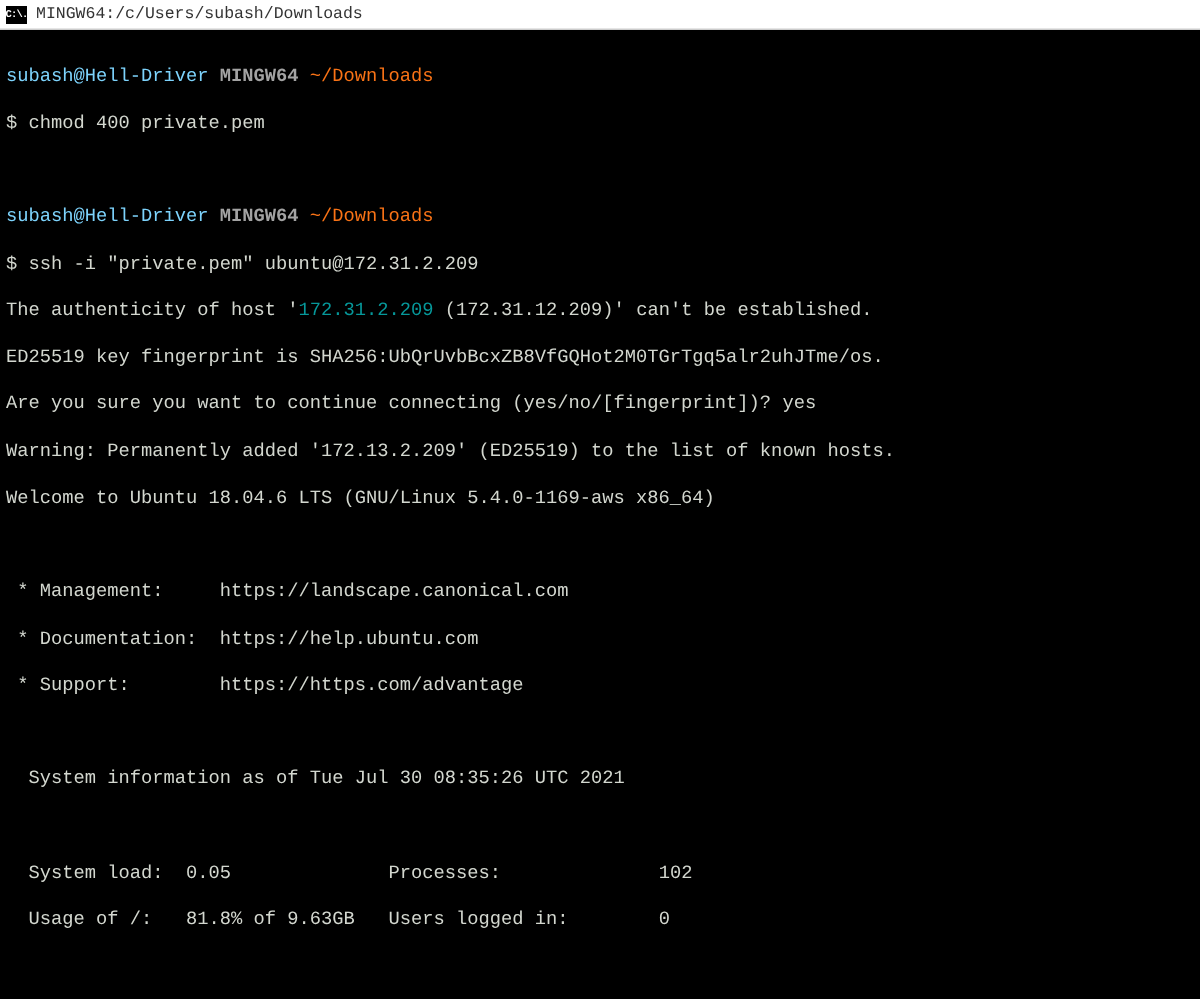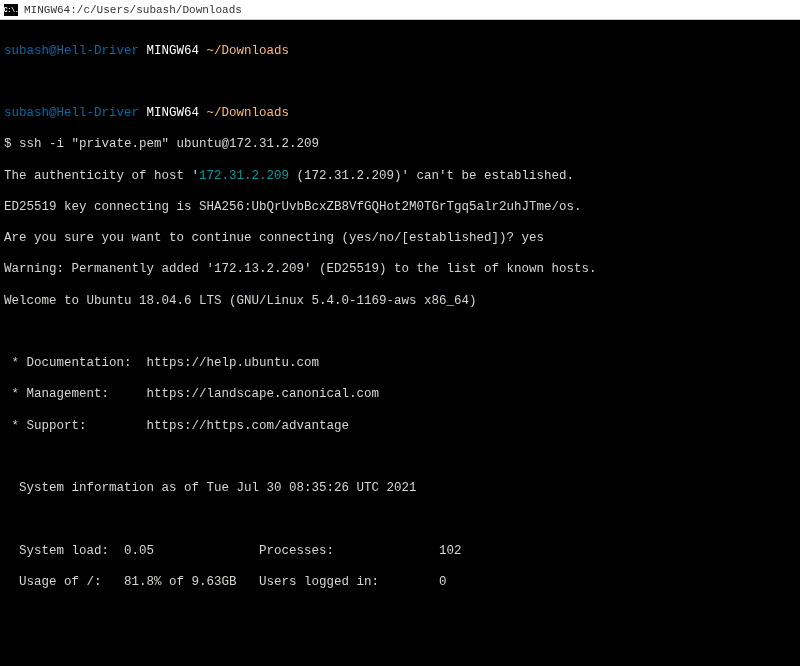--- a/index.html
+++ b/index.html
@@ -37,48 +37,49 @@
       background: #000;
       color: #ccc;
       width: 800px;
       height: 646px;
       padding: 8px 4px;
       font-size: 12.5px;
       line-height: 1.25;
       white-space: pre;
       overflow: hidden;
     }
-    .green { color: #0369a1; }
-    .purple { color: #ffffff; }
-    .yellow { color: #fdba74; }
+    .green { color: #7dd3fc; }
+    .purple { color: #a3a3a3; font-weight: bold; }
+    .yellow { color: #f97316; }
     .cyan { color: #06989a; }
     .white { color: #d3d7cf; }
     .line { white-space: pre-wrap; word-break: break-all; min-height: 1.25em; }
   </style>
 </head>
 <body>
 
 <div class="titlebar">
   <div class="title-icon">C:\.</div>
   <div>MINGW64:/c/Users/subash/Downloads</div>
 </div>
 
 <div class="terminal">
 <div class="line"><span class="green">subash@Hell-Driver</span><span class="purple"> MINGW64 </span><span class="yellow">~/Downloads</span></div>
+<div class="line"><span class="white">$ </span><span class="white">chmod 400 private.pem</span></div>
 <div class="line"></div>
 <div class="line"><span class="green">subash@Hell-Driver</span><span class="purple"> MINGW64 </span><span class="yellow">~/Downloads</span></div>
 <div class="line"><span class="white">$ </span><span class="white">ssh -i "private.pem" ubuntu@172.31.2.209</span></div>
-<div class="line white"><span>The authenticity of host '</span><span class="cyan">172.31.2.209</span><span> (172.31.2.209)' can't be established.</span></div>
-<div class="line white">ED25519 key connecting is SHA256:UbQrUvbBcxZB8VfGQHot2M0TGrTgq5alr2uhJTme/os.</div>
-<div class="line white">Are you sure you want to continue connecting (yes/no/[established])? yes</div>
+<div class="line white"><span>The authenticity of host '</span><span class="cyan">172.31.2.209</span><span> (172.31.12.209)' can't be established.</span></div>
+<div class="line white">ED25519 key fingerprint is SHA256:UbQrUvbBcxZB8VfGQHot2M0TGrTgq5alr2uhJTme/os.</div>
+<div class="line white">Are you sure you want to continue connecting (yes/no/[fingerprint])? yes</div>
 <div class="line white">Warning: Permanently added '172.13.2.209' (ED25519) to the list of known hosts.</div>
 <div class="line white">Welcome to Ubuntu 18.04.6 LTS (GNU/Linux 5.4.0-1169-aws x86_64)</div>
 <div class="line"></div>
+<div class="line white"> * Management:     https://landscape.canonical.com</div>
 <div class="line white"> * Documentation:  https://help.ubuntu.com</div>
-<div class="line white"> * Management:     https://landscape.canonical.com</div>
 <div class="line white"> * Support:        https://https.com/advantage</div>
 <div class="line"></div>
 <div class="line white">  System information as of Tue Jul 30 08:35:26 UTC 2021</div>
 <div class="line"></div>
 <div class="line white">  System load:  0.05              Processes:              102</div>
 <div class="line white">  Usage of /:   81.8% of 9.63GB   Users logged in:        0</div>
 
 
 
 

